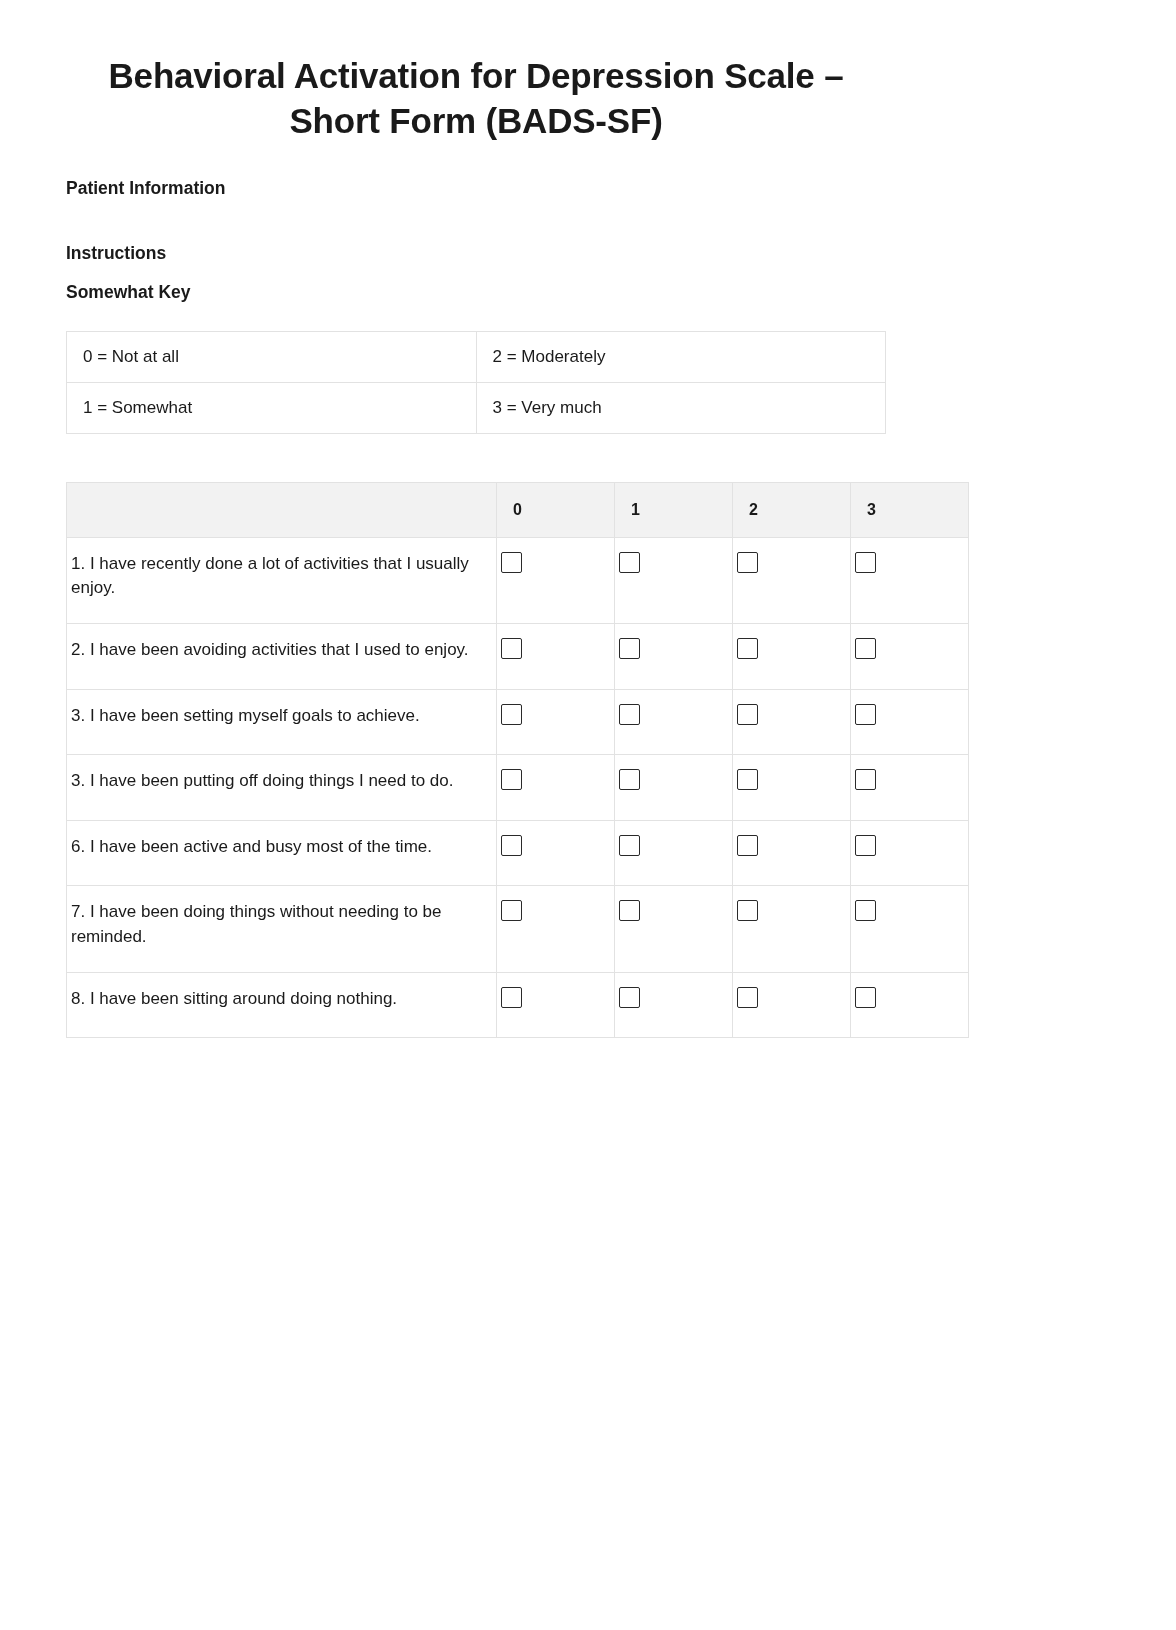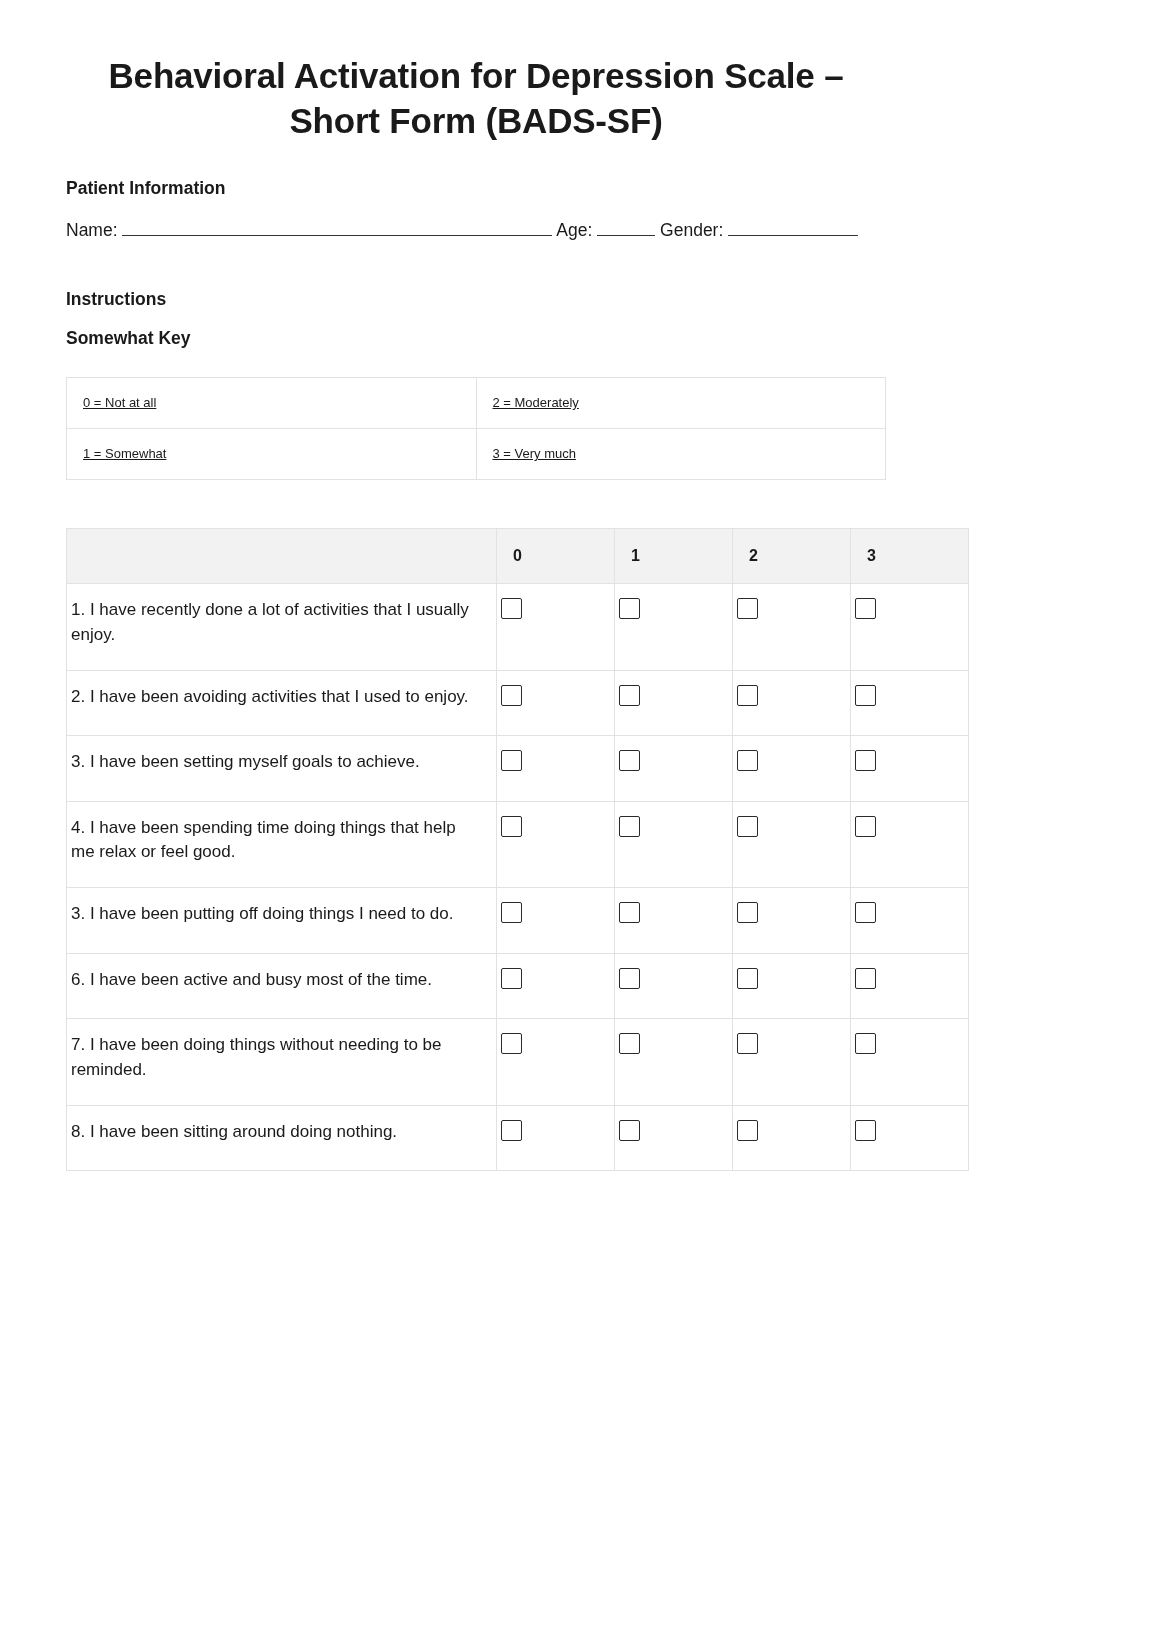--- a/index.html
+++ b/index.html
@@ -65,25 +65,24 @@
   }
 
   table.key-table {
     width: 100%;
     border-collapse: collapse;
     table-layout: fixed;
     margin-bottom: 48px;
   }
   table.key-table td {
     border: 1px solid #e2e2e2;
-    font-size: 13px;
+    font-size: 17px;
     padding: 13px 16px;
     line-height: 1.4;
     height: 24px;
-    text-decoration: underline;
   }
 
   table.items-table {
     width: 100%;
     border-collapse: collapse;
     table-layout: fixed;
   }
   table.items-table th {
     background: #f2f2f2;
     border: 1px solid #e2e2e2;
@@ -123,28 +122,20 @@
 </style>
 </head>
 <body>
 
 <div class="page">
 
   <h1 class="doc-title">Behavioral Activation for Depression Scale – Short Form (BADS-SF)</h1>
 
   <div class="section-heading">Patient Information</div>
 
-  <div class="field-line">
-    <span>Name:</span>
-    <span class="blank blank-name"></span>
-    <span>Age:</span>
-    <span class="blank blank-age"></span>
-    <span>Gender:</span>
-    <span class="blank blank-gender"></span>
-  </div>
 
 
   <div class="block-gap-1"></div>
 
   <div class="section-heading">Instructions</div>
 
   <div class="scoring-heading">Somewhat Key</div>
 
   <table class="key-table">
     <tbody>
@@ -192,27 +183,20 @@
         <td class="opt"><span class="chk"></span></td>
       </tr>
       <tr>
         <td class="stmt">3. I have been setting myself goals to achieve.</td>
         <td class="opt"><span class="chk"></span></td>
         <td class="opt"><span class="chk"></span></td>
         <td class="opt"><span class="chk"></span></td>
         <td class="opt"><span class="chk"></span></td>
       </tr>
       <tr>
-        <td class="stmt">4. I have been spending time doing things that help me relax or feel good.</td>
-        <td class="opt"><span class="chk"></span></td>
-        <td class="opt"><span class="chk"></span></td>
-        <td class="opt"><span class="chk"></span></td>
-        <td class="opt"><span class="chk"></span></td>
-      </tr>
-      <tr>
         <td class="stmt">3. I have been putting off doing things I need to do.</td>
         <td class="opt"><span class="chk"></span></td>
         <td class="opt"><span class="chk"></span></td>
         <td class="opt"><span class="chk"></span></td>
         <td class="opt"><span class="chk"></span></td>
       </tr>
       <tr>
         <td class="stmt">6. I have been active and busy most of the time.</td>
         <td class="opt"><span class="chk"></span></td>
         <td class="opt"><span class="chk"></span></td>

